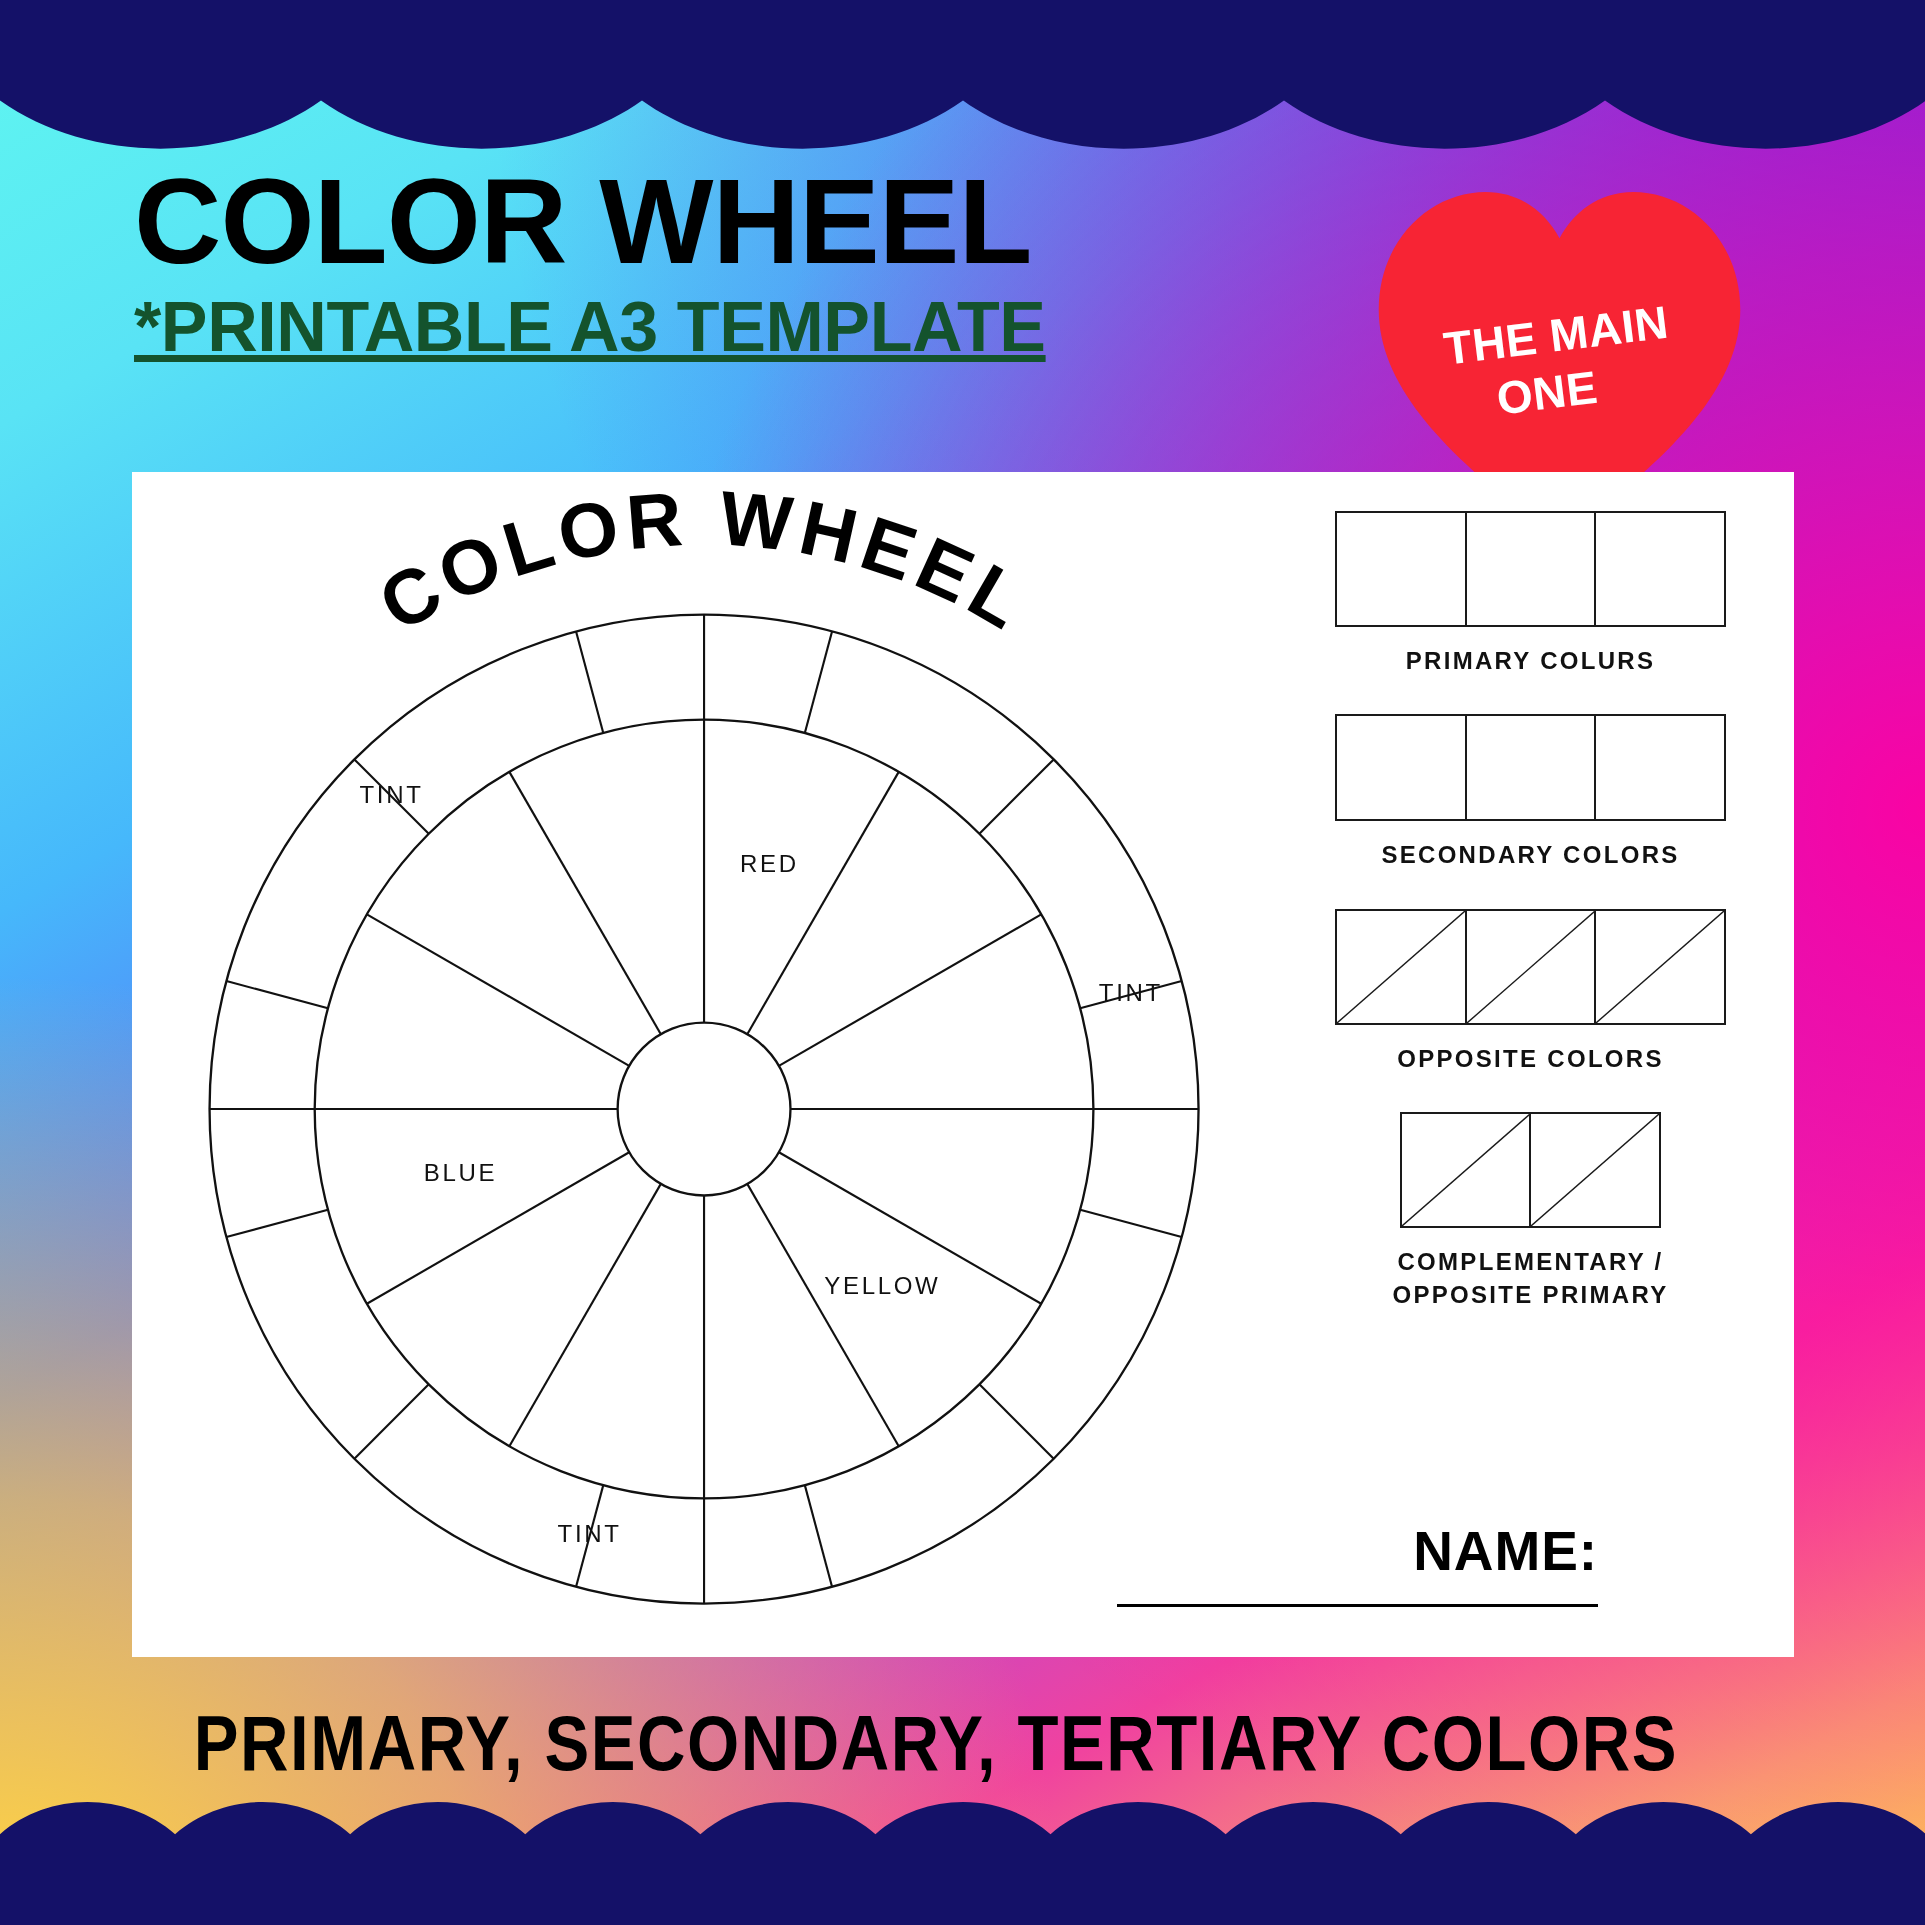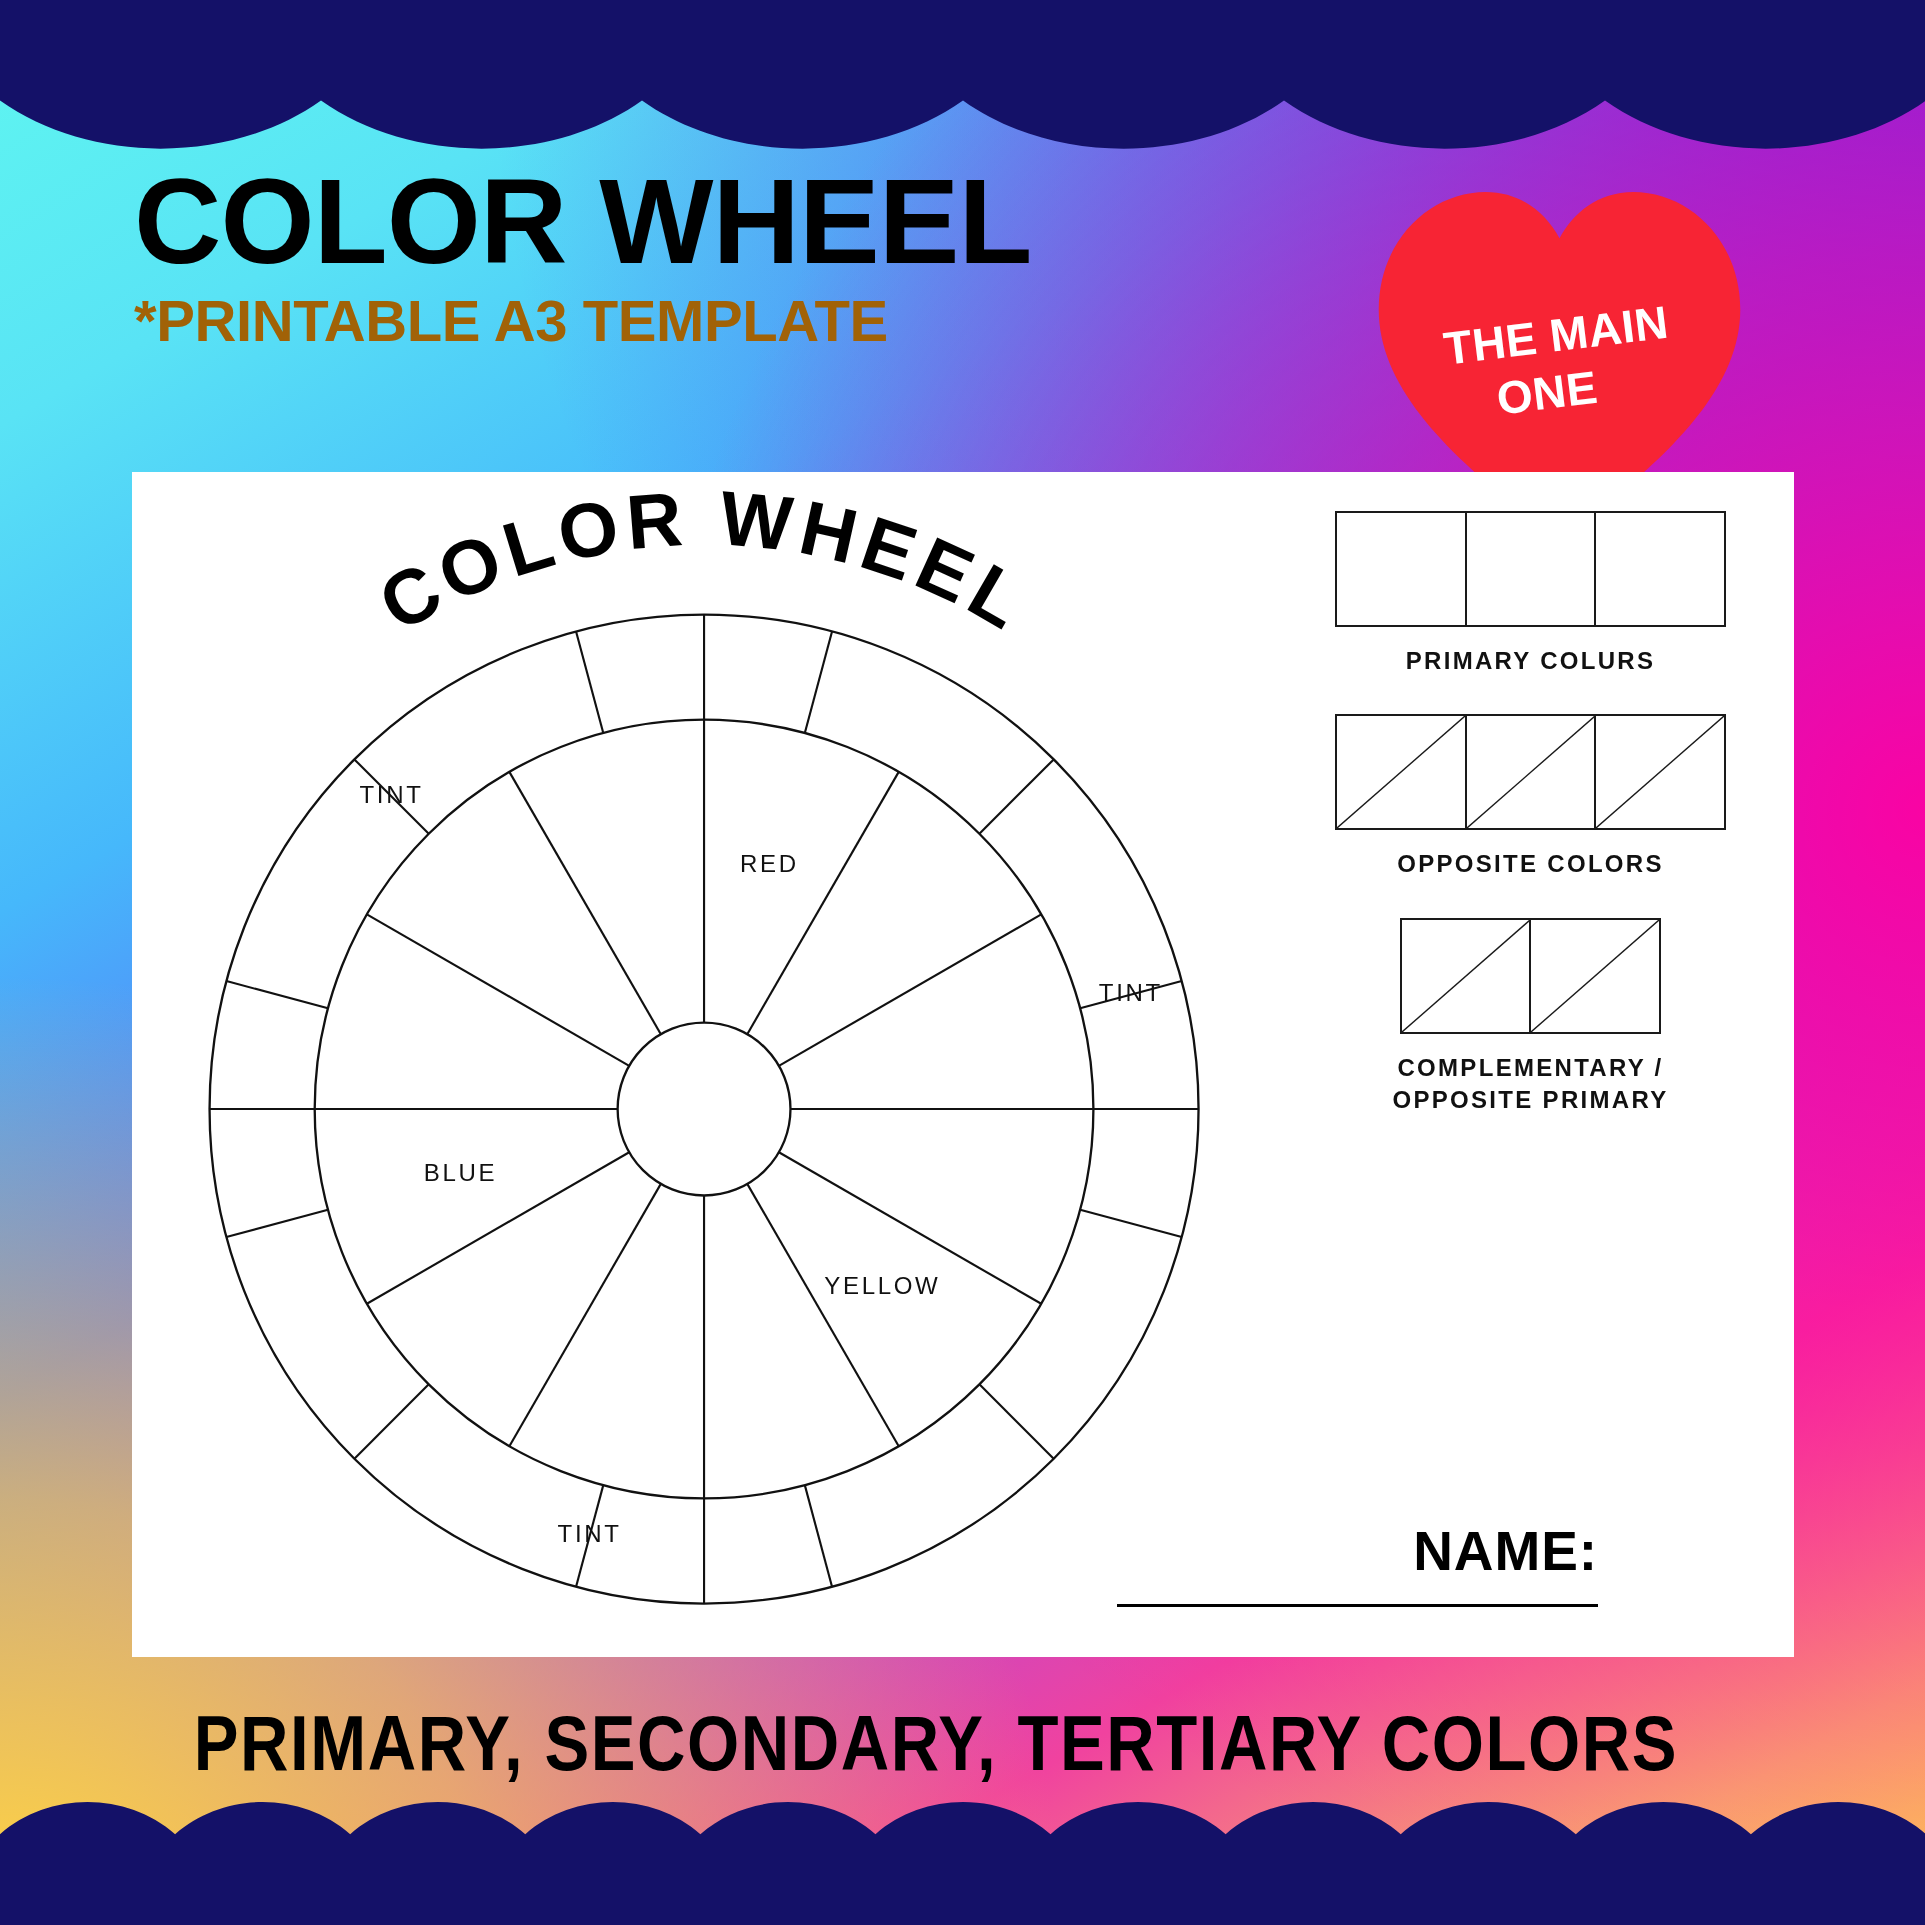--- a/index.html
+++ b/index.html
@@ -36,22 +36,22 @@
   
   .header {
     position:absolute; left:134px; top:160px; width:1203px;
   }
   .title {
     font-size:121px; font-weight:700; letter-spacing:-0.9px;
     color:#000; line-height:1.02;
     font-family:"Liberation Sans", sans-serif;
   }
   .subtitle {
-    font-size:58px; font-weight:700; letter-spacing:-0.4px;
-    color:#a16207; line-height:1.1; margin-top:5.3px;
+    font-size:70px; font-weight:700; letter-spacing:-0.4px;
+    color:#14532d; line-height:1.1; margin-top:5.3px;text-decoration:underline;
   }
 
   
   .heart-badge {
     position:absolute; left:1368px; top:176px;
     width:383px; height:374px;
   }
   .heart-text {
     position:absolute; left:0; top:0; width:383px; height:374px;
     display:flex; flex-direction:column; align-items:center; justify-content:center;
@@ -222,20 +222,30 @@
             <div class="swatch big"></div>
             <div class="swatch big"></div>
             <div class="swatch big"></div>
           </div>
           <div class="legend-label">
             <div>PRIMARY COLURS</div>
           </div>
         </div>
         <div class="legend-group">
           <div class="swatch-row">
+            <div class="swatch sec"></div>
+            <div class="swatch sec"></div>
+            <div class="swatch sec"></div>
+          </div>
+          <div class="legend-label">
+            <div>SECONDARY COLORS</div>
+          </div>
+        </div>
+        <div class="legend-group">
+          <div class="swatch-row">
             <div class="swatch ter">
               <div class="diag"><svg width="100%" height="100%" viewBox="0 0 100 100" preserveAspectRatio="none">
                   <line x1="0" y1="100" x2="100" y2="0" stroke="#1a1a1a" stroke-width="1.4" vector-effect="non-scaling-stroke"></line>
                 </svg></div>
             </div>
             <div class="swatch ter">
               <div class="diag"><svg width="100%" height="100%" viewBox="0 0 100 100" preserveAspectRatio="none">
                   <line x1="0" y1="100" x2="100" y2="0" stroke="#1a1a1a" stroke-width="1.4" vector-effect="non-scaling-stroke"></line>
                 </svg></div>
             </div>

